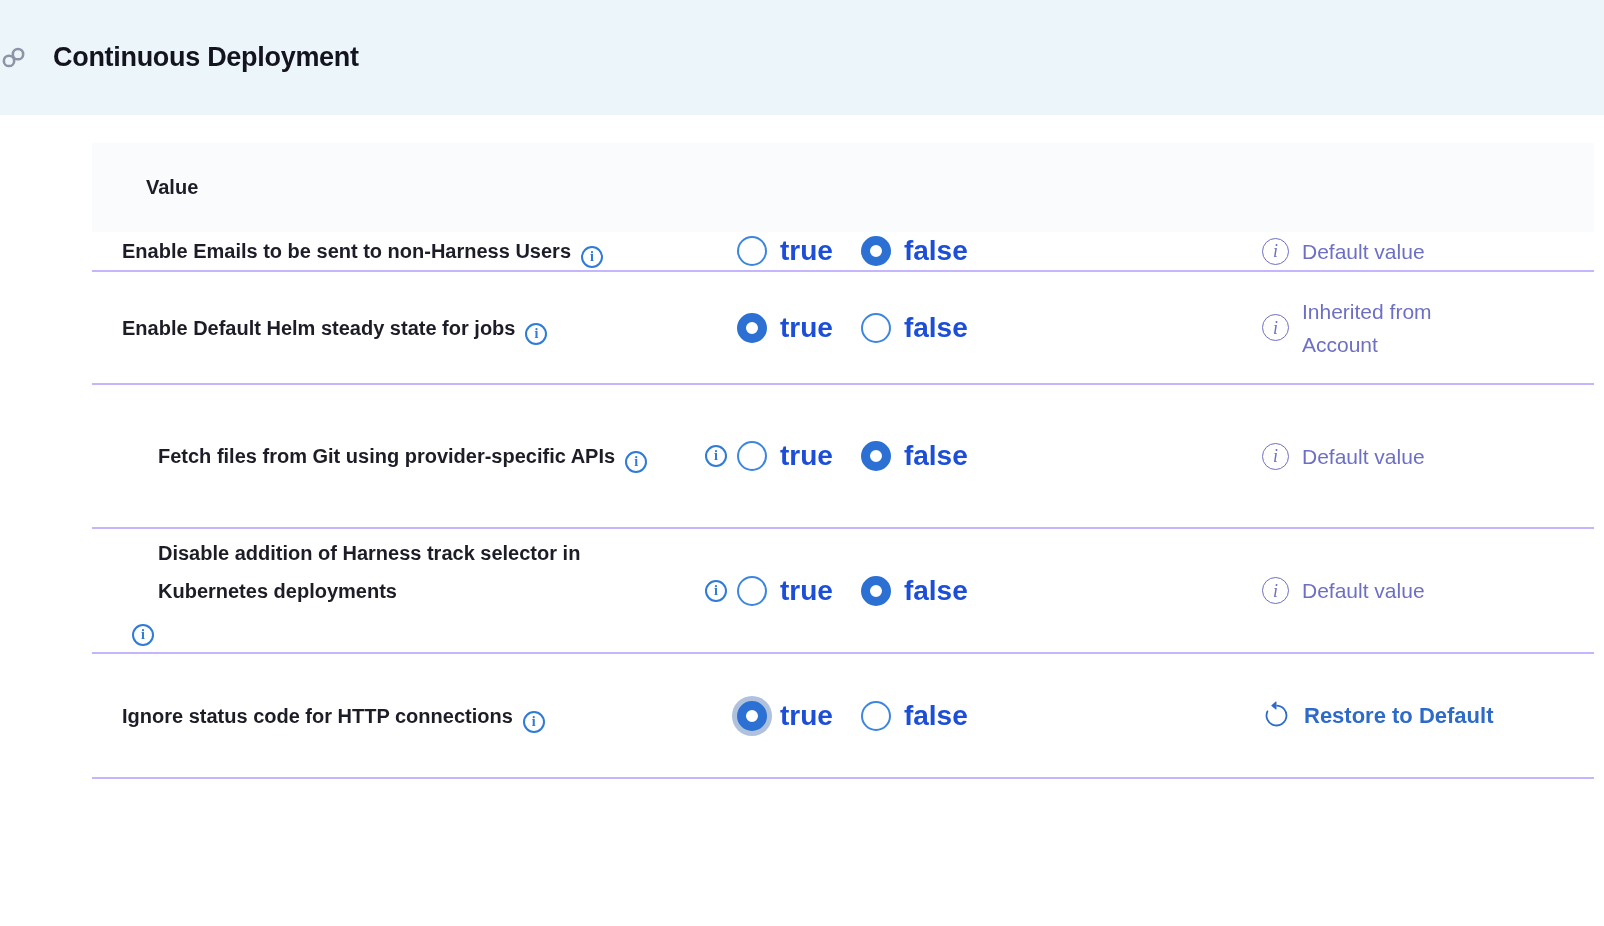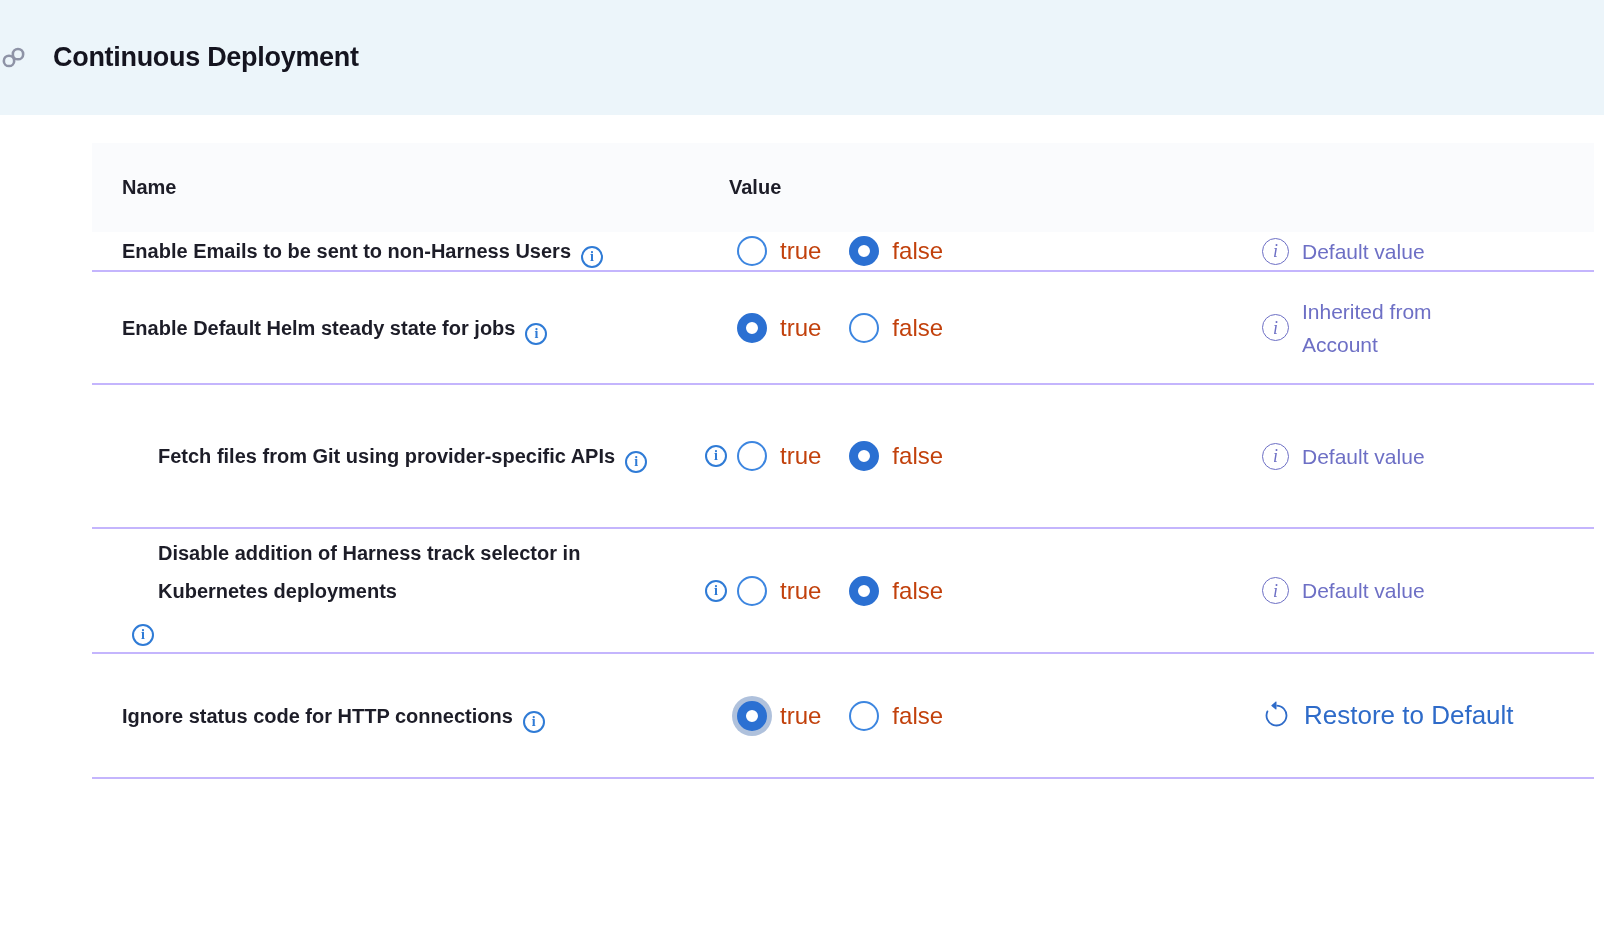--- a/index.html
+++ b/index.html
@@ -68,56 +68,55 @@
   .radio {
     width: 30px; height: 30px;
     border-radius: 50%;
     border: 2.5px solid #3d86e0;
     background: #ffffff;
     margin-right: 13px;
     flex: 0 0 auto;
   }
   .radio.selected { border: 9px solid #2b70d2; }
   .radio.focused { box-shadow: 0 0 0 5px rgba(78, 118, 177, 0.45); }
-  .opt-label { font-size: 24px; color: #c2410c; }
+  .opt-label { font-size: 28px; color: #1d4ed8; font-weight: bold; }
 
   
   .status-cell { display: flex; align-items: center; gap: 13px; color: #6d6fc5; padding-right: 10px; }
   .status-icon {
     width: 27px; height: 27px;
     border-radius: 50%;
     border: 1.8px solid currentColor;
     display: inline-flex; align-items: center; justify-content: center;
     font-family: "Liberation Serif", serif;
     font-style: italic;
     font-size: 18px; line-height: 1;
     flex: 0 0 auto;
   }
   .status-label { font-size: 21px; line-height: 33px; max-width: 205px; }
   .restore-icon { display: none; flex: 0 0 auto; }
   .status-cell.restore { color: #2e6bc9; }
   .status-cell.restore .restore-icon { display: inline-flex; }
-  .status-cell.restore .status-label { font-weight: normal; max-width: none; font-size: 26px; }
+  .status-cell.restore .status-label { font-weight: bold; max-width: none; font-size: 22px; }
 </style>
 </head>
 <body>
 
 <div class="header-band">
   <span class="link-icon">
     <svg viewBox="0 0 24 24" width="27" height="27" fill="none" stroke="#8e93a6" stroke-width="2.3">
       <circle cx="8" cy="15" r="4.6"></circle>
       <circle cx="16" cy="9" r="4.6"></circle>
     </svg>
   </span>
   <span class="page-title">Continuous Deployment</span>
 </div>
 
 <div class="settings-table">
   <div class="thead">
-    <span class="col-label">Name</span>
     <span class="col-label value-col">Value</span>
     <span></span>
   </div>
   <div id="rows-host">
       <div class="row">
     <div class="cell name-cell">
       <span class="setting-label">Enable Emails to be sent to non-Harness Users</span><span class="tt-icon name-info" style="display: inline-flex;">i</span>
     </div>
     <div class="cell value-cell">
       <span class="lead-slot"></span>

